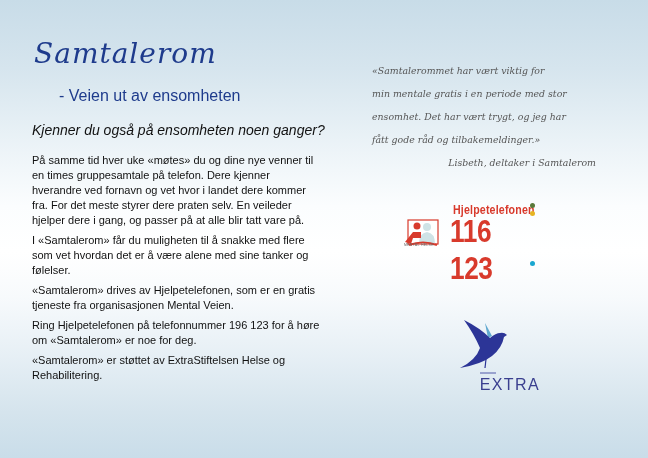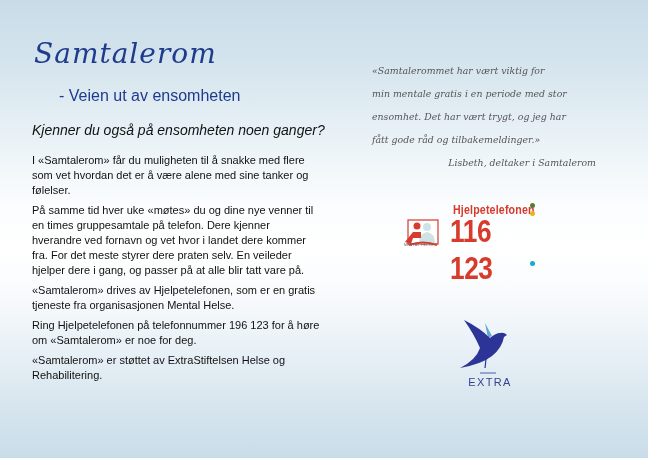--- a/index.html
+++ b/index.html
@@ -57,37 +57,37 @@
     .mh-label {
       position: absolute; left: 1px; top: 43px; font-size: 3.5px; color: #666;
       letter-spacing: 0.3px;
     }
 
     .extra {
       position: absolute; left: 440px; top: 318px; width: 100px; height: 110px;
     }
     .extra svg { position: absolute; left: 12px; top: 0; }
     .extra .ex-line1, .extra .ex-line2 {
-      position: absolute; left: 0; width: 100px; text-align: center;
-      font-size: 11px; color: #3a3f8f; letter-spacing: 1.4px;
+      position: absolute; left: 0; width: 100px; text-align: right;
+      font-size: 16px; color: #3a3f8f; letter-spacing: 1.4px;
     }
     .extra .ex-line1 { top: 58px; }
     .extra .ex-line2 { top: 73px; }
   </style>
 </head>
 <body>
 
 <h1 class="title">Samtalerom</h1>
 <p class="subtitle">- Veien ut av ensomheten</p>
 <p class="lead">Kjenner du også på ensomheten noen ganger?</p>
 
 <div class="body-text">
+  <p>På samme tid hver uke «møtes» du og dine nye venner til en times gruppesamtale på telefon. Dere kjenner hverandre ved fornavn og vet hvor i landet dere kommer fra. For det meste styrer dere praten selv. En veileder hjelper dere i gang, og passer på at alle blir tatt vare på.</p>
   <p>I «Samtalerom» får du muligheten til å snakke med flere som vet hvordan det er å være alene med sine tanker og følelser.</p>
-  <p>På samme tid hver uke «møtes» du og dine nye venner til en times gruppesamtale på telefon. Dere kjenner hverandre ved fornavn og vet hvor i landet dere kommer fra. For det meste styrer dere praten selv. En veileder hjelper dere i gang, og passer på at alle blir tatt vare på.</p>
-  <p>«Samtalerom» drives av Hjelpetelefonen, som er en gratis tjeneste fra organisasjonen Mental Helse.</p>
+  <p>«Samtalerom» drives av Hjelpetelefonen, som er en gratis tjeneste fra organisasjonen Mental Veien.</p>
   <p>Ring Hjelpetelefonen på telefonnummer 196 123 for å høre om «Samtalerom» er noe for deg.</p>
   <p>«Samtalerom» er støttet av ExtraStiftelsen Helse og Rehabilitering.</p>
 </div>
 
 <div class="quote">
   <p>«Samtalerommet har vært viktig for</p>
   <p>min mentale gratis i en periode med stor</p>
   <p>ensomhet. Det har vært trygt,  og jeg har</p>
   <p>fått gode råd og tilbakemeldinger.»</p>
   <p class="attrib">Lisbeth, deltaker i Samtalerom</p>

